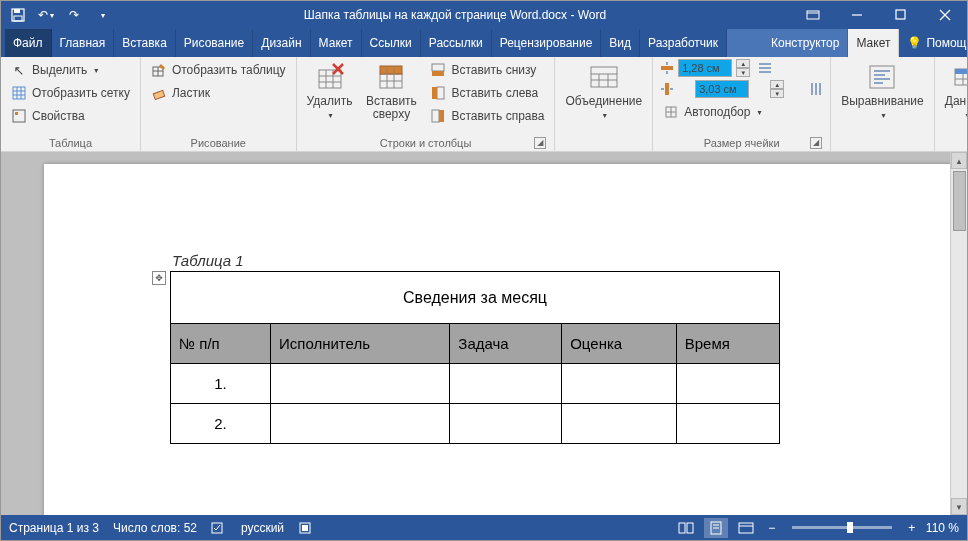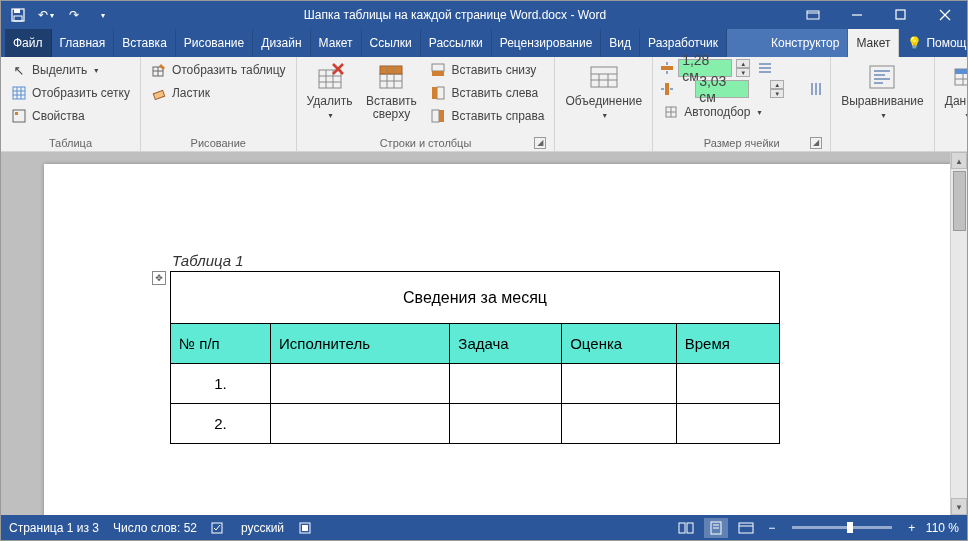--- a/index.html
+++ b/index.html
@@ -28,37 +28,37 @@
 .group-body { flex: 1; display: flex; align-items: flex-start; gap: 4px; }
 .group-label { text-align: center; font-size: 11px; color: #666; padding: 2px 0; position: relative; }
 .launcher { position: absolute; right: 2px; bottom: 2px; width: 12px; height: 12px; border: 1px solid #999; font-size: 8px; line-height: 10px; text-align: center; color: #666; }
 .vstack { display: flex; flex-direction: column; gap: 1px; }
 .rbtn { display: flex; align-items: center; gap: 5px; padding: 2px 4px; cursor: pointer; white-space: nowrap; height: 22px; }
 .rbtn-icon { width: 16px; height: 16px; display: flex; align-items: center; justify-content: center; font-size: 13px; }
 .bigbtn { display: flex; flex-direction: column; align-items: center; padding: 2px 4px; cursor: pointer; height: 68px; justify-content: flex-start; gap: 2px; }
 .bigbtn-icon { width: 32px; height: 32px; display: flex; align-items: center; justify-content: center; font-size: 22px; }
 .bigbtn-label { text-align: center; font-size: 12px; line-height: 13px; }
 .drop { font-size: 8px; margin-left: 2px; }
-.dim-input { width: 54px; height: 18px; border: 1px solid #aaa; background: #86efac; font-size: 14px; padding: 0 3px; display: inline-flex; align-items: center; }
+.dim-input { width: 54px; height: 18px; border: 1px solid #aaa; background: #0ea5e9; font-size: 11px; padding: 0 3px; display: inline-flex; align-items: center; }
 .spinner { display: inline-flex; flex-direction: column; margin-left: 1px; }
 .spin { width: 14px; height: 9px; border: 1px solid #aaa; background: #e8e8e8; font-size: 7px; line-height: 7px; text-align: center; cursor: pointer; }
 
 
 .doc-area { background: #bfbfbf; height: 363px; position: relative; overflow: hidden; }
 .scrollbar-v { position: absolute; right: 0; top: 0; width: 17px; height: 100%; background: #e8e8e8; border-left: 1px solid #ccc; }
 .sb-btn { width: 100%; height: 17px; background: #d8d8d8; border: 1px solid #bbb; display: flex; align-items: center; justify-content: center; font-size: 9px; color: #555; }
 .sb-thumb { width: 13px; margin: 2px auto; height: 60px; background: #c0c0c0; border: 1px solid #999; }
 .page { position: absolute; left: 43px; top: 12px; width: 928px; height: 360px; background: #fff; box-shadow: 0 0 4px rgba(0,0,0,0.3); }
 .content { padding: 88px 40px 0 126px; }
 .caption { font-style: italic; font-size: 15px; color: #333; margin-bottom: 2px; margin-left: 2px; }
 .anchor { width: 14px; height: 14px; border: 1px solid #888; font-size: 9px; display: flex; align-items: center; justify-content: center; color: #555; margin-bottom: 1px; margin-left: -18px; position: absolute; }
 table.doc { border-collapse: collapse; width: 610px; }
 table.doc td, table.doc th { border: 1.5px solid #000; padding: 7px 8px; font-size: 15px; text-align: left; font-weight: normal; height: 40px; vertical-align: middle; }
 table.doc .title-row td { text-align: center; height: 52px; font-size: 16px; }
-table.doc .hdr { background: #5eead4; }
+table.doc .hdr { background: #a3a3a3; }
 table.doc .num { text-align: center; width: 100px; }
 
 
 .statusbar { background: #2b579a; height: 25px; display: flex; align-items: center; color: #fff; font-size: 12px; padding: 0 8px; gap: 14px; }
 .status-left { display: flex; align-items: center; gap: 14px; }
 .status-right { margin-left: auto; display: flex; align-items: center; gap: 6px; }
 .view-btn { width: 24px; height: 20px; display: flex; align-items: center; justify-content: center; cursor: pointer; }
 .view-btn.active { background: rgba(255,255,255,0.25); }
 .zoom-slider { width: 100px; height: 3px; background: rgba(255,255,255,0.5); position: relative; margin: 0 6px; }
 .zoom-handle { position: absolute; left: 55%; top: -4px; width: 6px; height: 11px; background: #fff; }

